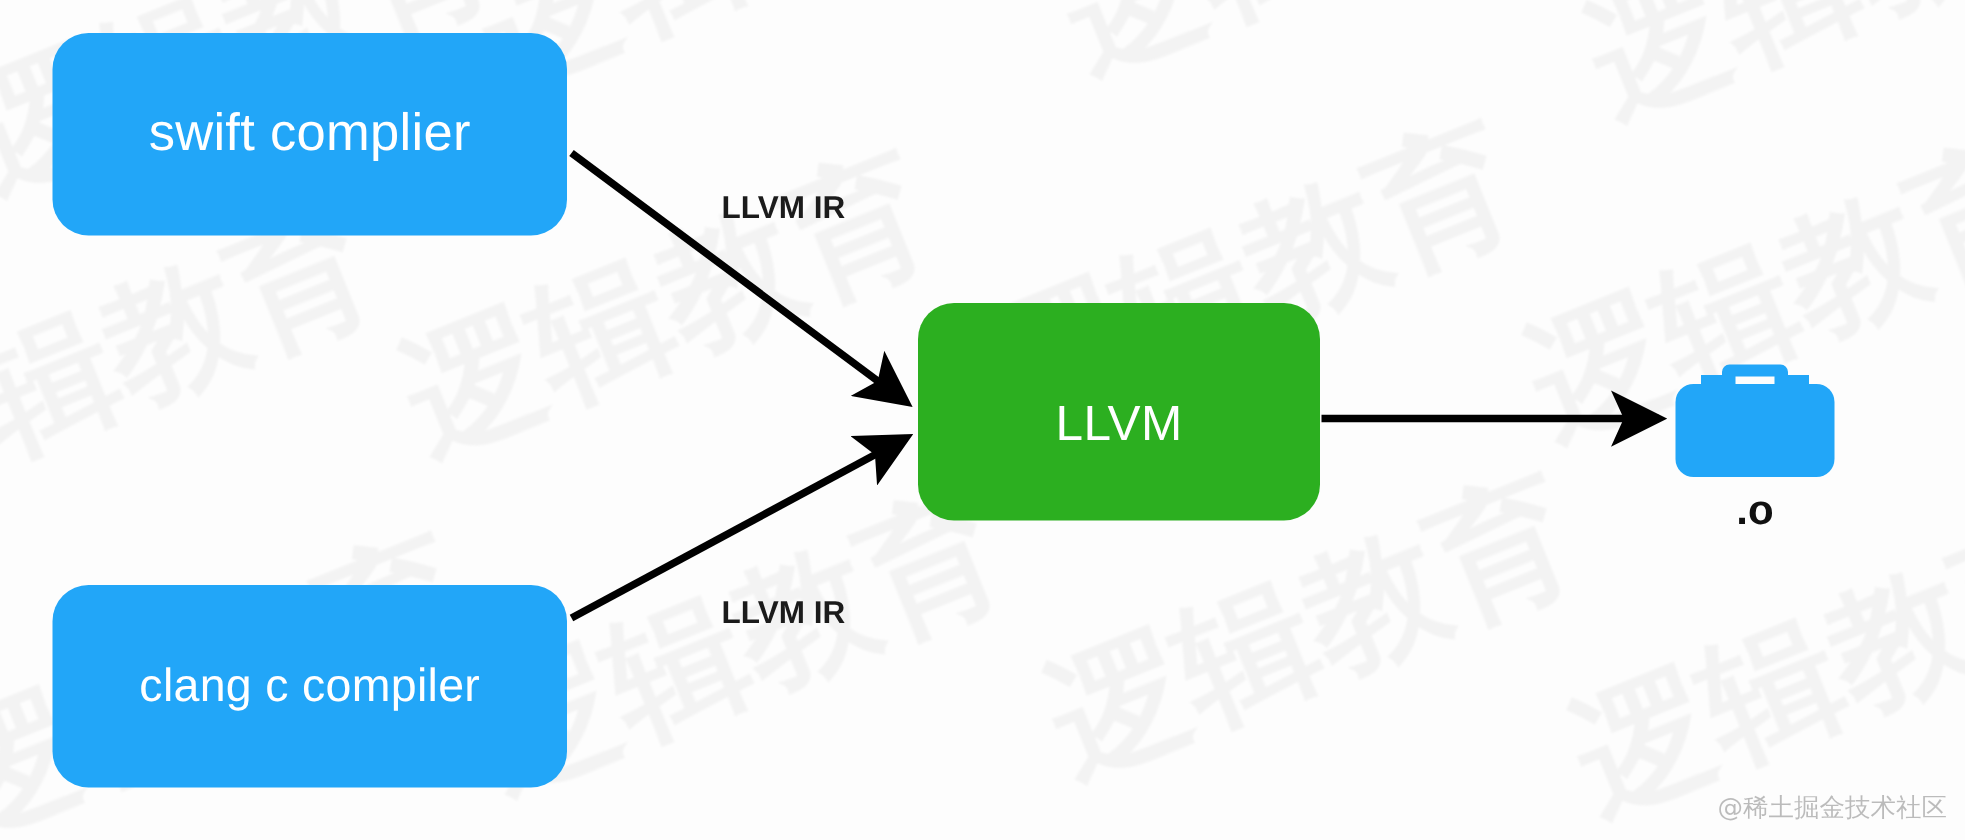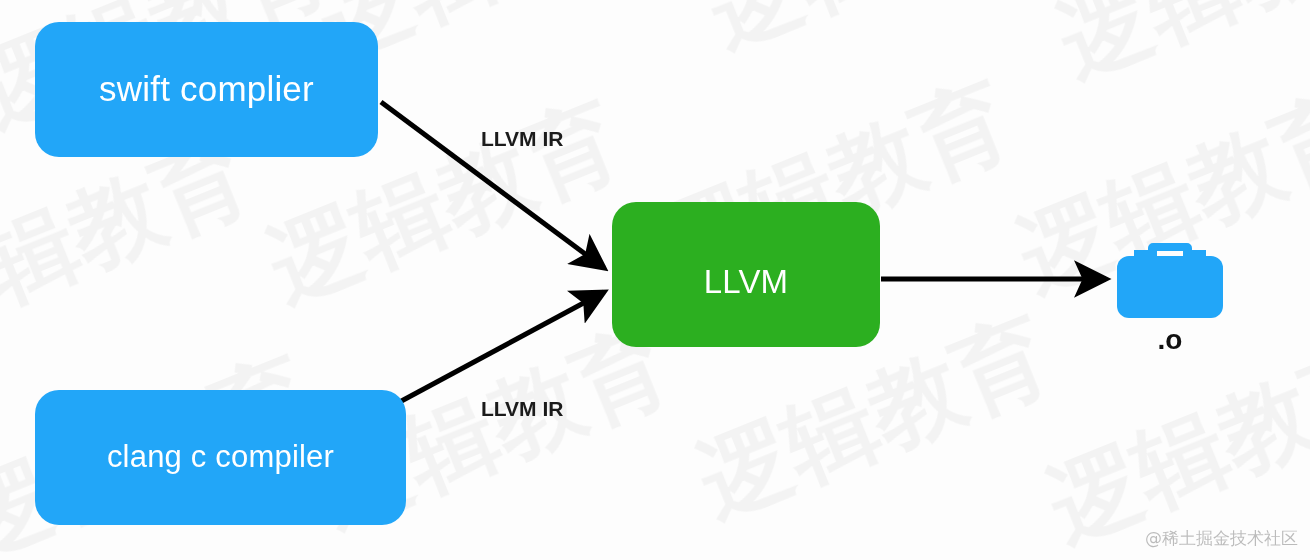--- a/index.html
+++ b/index.html
@@ -63,21 +63,21 @@
   #node-swift {
     left: 35px;  top: 22px;
     width: 343px; height: 135px;
     background: #22a6f8;
     border-radius: 24px;
   }
   #node-swift .node-label { font-size: 35px; }
 
   #node-clang {
     left: 35px;  top: 390px;
-    width: 371px; height: 135px;
+    width: 343px; height: 135px;
     background: #22a6f8;
     border-radius: 24px;
   }
   #node-clang .node-label { font-size: 31px; }
 
   #node-llvm {
     left: 612px; top: 202px;
     width: 268px; height: 145px;
     background: #2caf20;
     border-radius: 24px;

